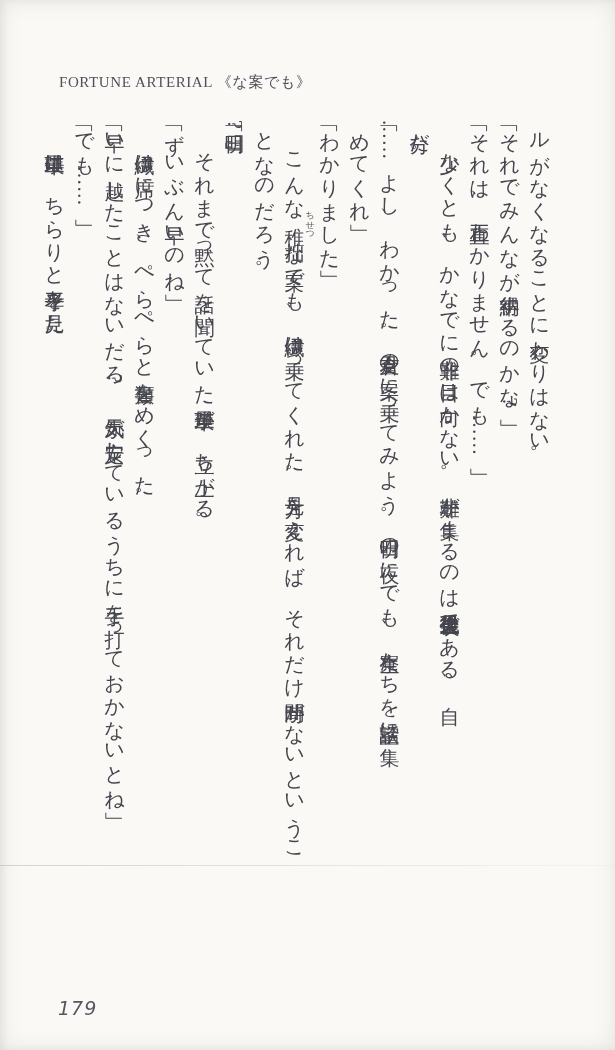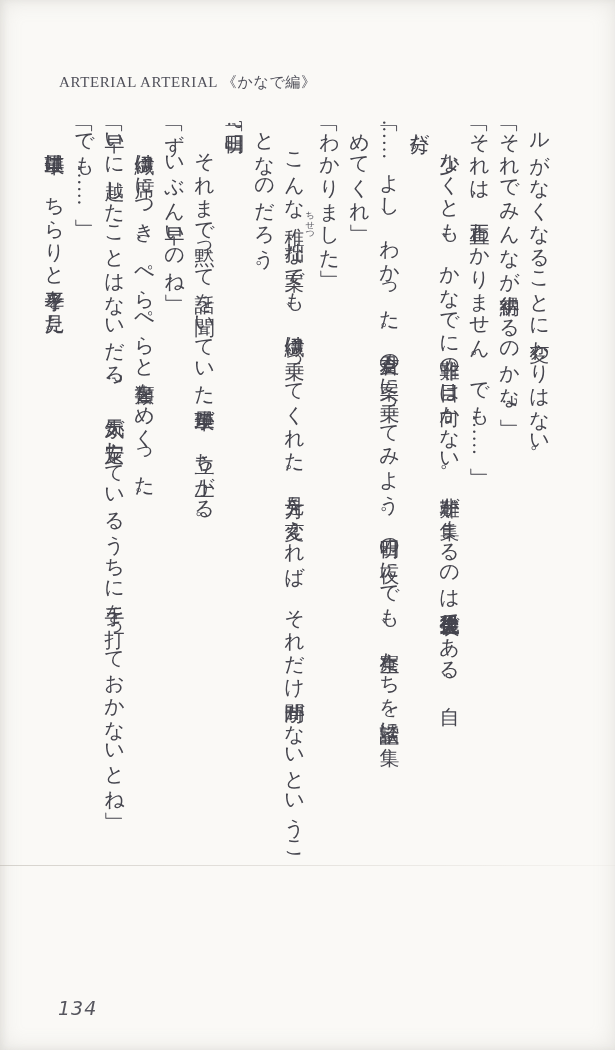--- a/index.html
+++ b/index.html
@@ -76,21 +76,21 @@
     font-style: italic;
     font-size: 19px;
     letter-spacing: 1px;
     color: #56565e;
   }
 </style>
 </head>
 <body>
 
 <div class="page">
-  <div class="running-header">ARTERIAL ARTERIAL 《かなで編》</div>
+  <div class="running-header">FORTUNE ARTERIAL 《な案でも》</div>
 
   <div class="text-block">
       <p class="line">ルがなくなることに変わりはない。</p>
       <p class="line">「それでみんなが納得するのかな?」</p>
       <p class="line">「それは、正直わかりません。でも……」</p>
       <p class="line indent">少なくとも、かなでに非難の目は向かない。非難が集まるのは生徒会役員代表である、自</p>
       <p class="line">分だ。</p>
       <p class="line">「……よし、わかった。支倉君の案に乗ってみよう。明日の夜にでも、寮生たちを談話室に集</p>
       <p class="line">めてくれ」</p>
       <p class="line">「わかりました」</p>
@@ -100,14 +100,14 @@
       <p class="line indent">それまで黙って話を聞いていた瑛里華が、立ち上がる。</p>
       <p class="line">「ずいぶん早いのね」</p>
       <p class="line indent">伊織は席につき、ぺらぺらと書類をめくった。</p>
       <p class="line">「早いに越したことはないだろ?　天気が安定しているうちに手を打っておかないとね」</p>
       <p class="line">「でも……」</p>
       <p class="line indent">瑛里華は、ちらりと孝平を見た。</p>
     </div>
 
   <div class="scan-line"></div>
 
-  <div class="page-number">134</div>
+  <div class="page-number">179</div>
 </div>
 
 </body></html>

